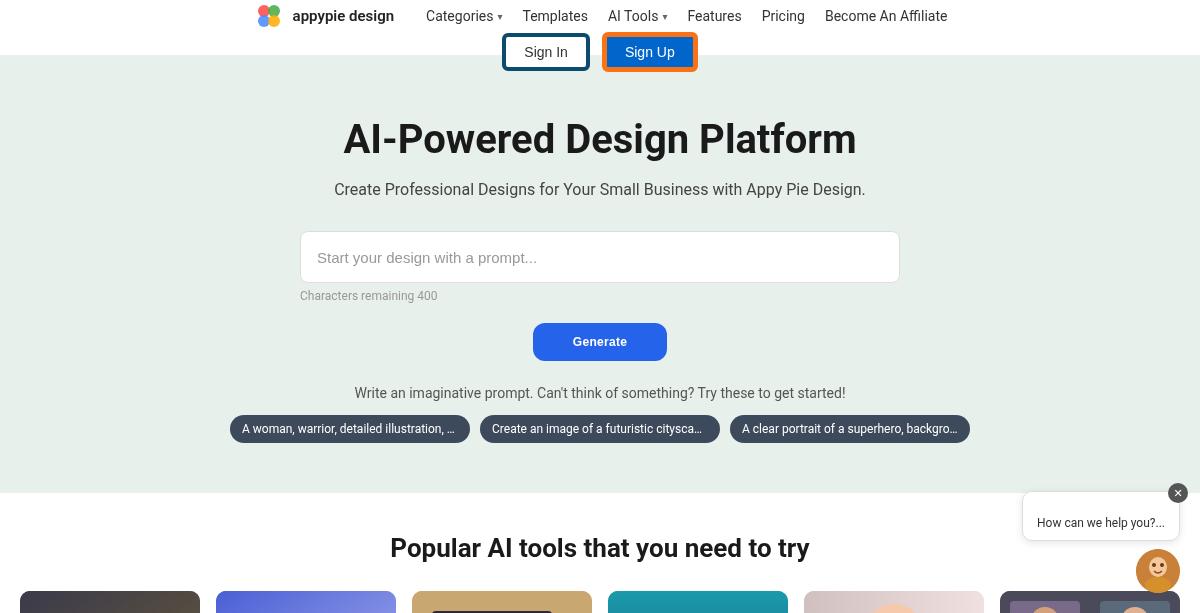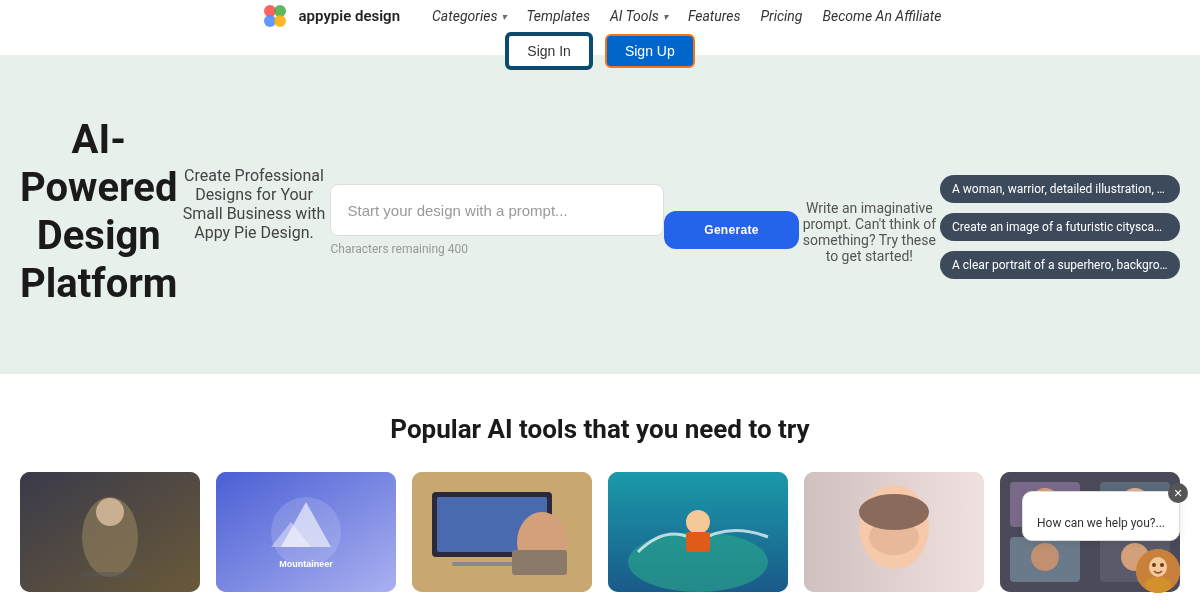--- a/index.html
+++ b/index.html
@@ -7,40 +7,40 @@
 
     
     .navbar {
       display: flex; align-items: center; justify-content: space-between;
       padding: 0 24px; height: 56px; background: #fff;
       border-bottom: 1px solid #eee; position: relative; z-index: 10; flex-direction: column;
     }
     .navbar-left { display: flex; align-items: center; gap: 32px; }
     .logo { display: flex; align-items: center; gap: 8px; cursor: pointer; }
     .logo-text { font-size: 15px; font-weight: 600; color: #222; }
-    .nav-links { display: flex; align-items: center; gap: 20px; font-style: italic; }
+    .nav-links { display: flex; align-items: center; gap: 20px; }
     .nav-link {
       font-size: 14px; color: #333; text-decoration: none; cursor: pointer;
       display: flex; align-items: center; gap: 4px;
     }
     .chevron { font-size: 10px; color: #666; }
     .navbar-right { display: flex; align-items: center; gap: 12px; }
     .btn-signin {
       padding: 7px 18px; border: 4px solid #0c4a6e; border-radius: 6px;
       background: #fff; font-size: 14px; color: #333; cursor: pointer;
     }
     .btn-signup {
-      padding: 7px 18px; border: 2px solid #f97316; border-radius: 6px;
+      padding: 7px 18px; border: 5px solid #f97316; border-radius: 6px;
       background: #0066cc; font-size: 14px; color: #fff; cursor: pointer;
     }
 
     
     .hero {
       background: #e8f0ec; padding: 60px 20px 50px;
-      display: flex; align-items: center; text-align: center;
+      display: flex; flex-direction: column; align-items: center; text-align: center;
     }
     .hero-title {
       font-size: 40px; font-weight: 700; color: #1a1a1a; margin-bottom: 16px;
       line-height: 1.2;
     }
     .hero-subtitle {
       font-size: 16px; color: #444; margin-bottom: 32px;
     }
     .prompt-container { width: 100%; max-width: 600px; }
     .prompt-box {

